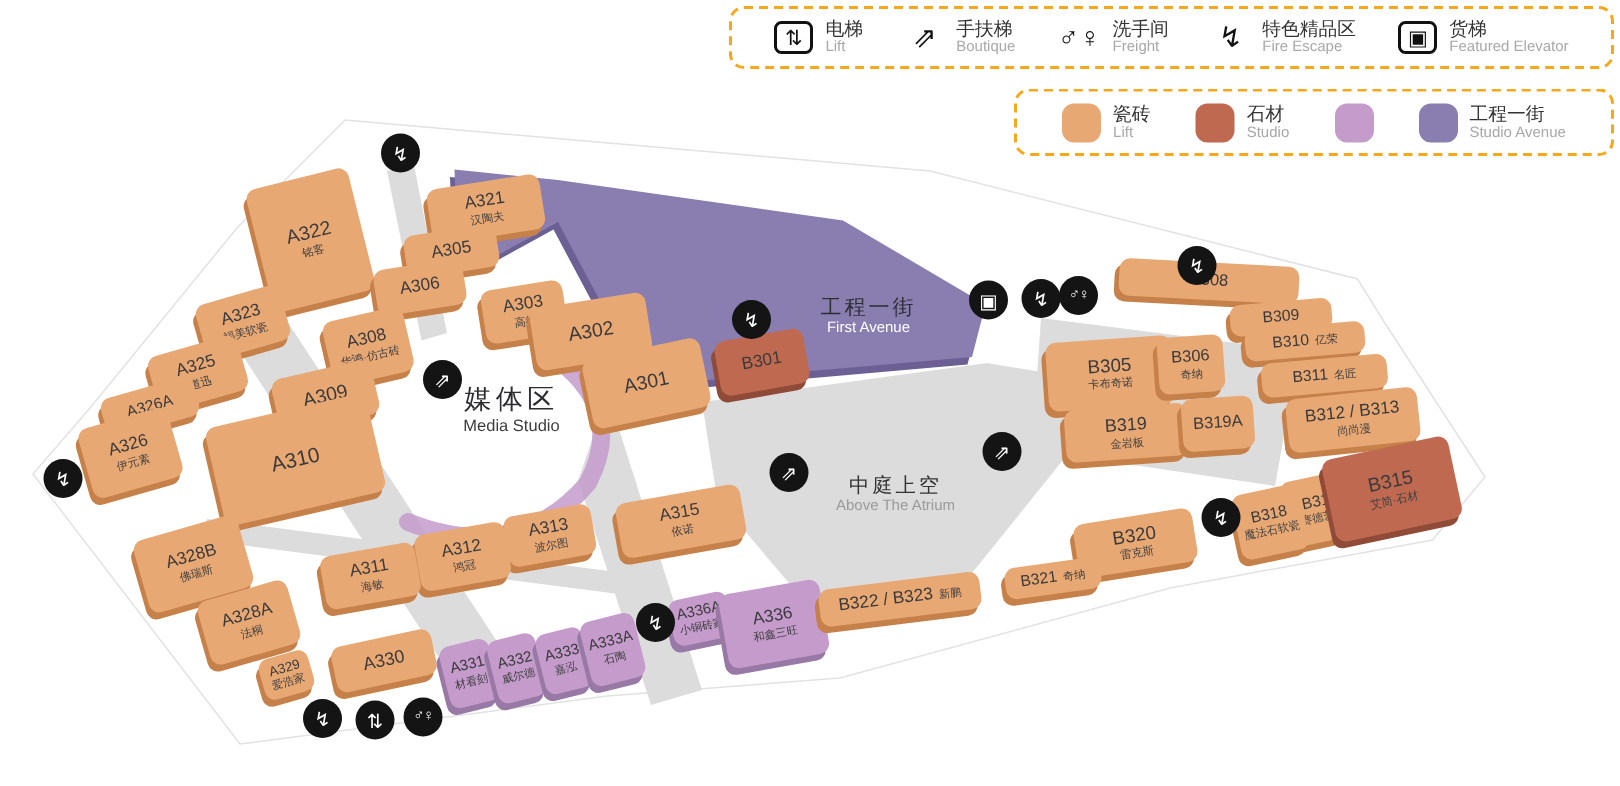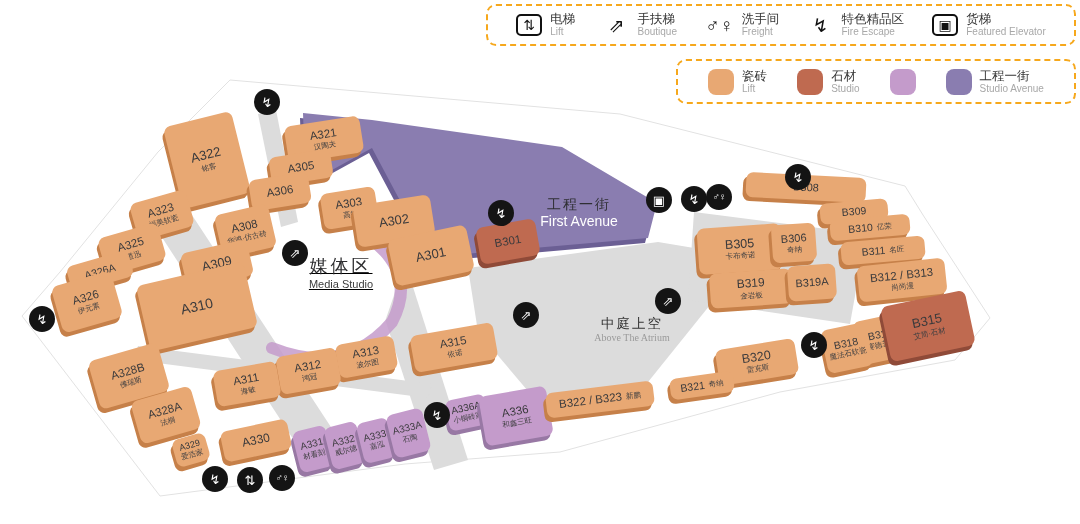--- a/index.html
+++ b/index.html
@@ -37,21 +37,21 @@
   
   .m-icon{position:absolute;width:26px;height:26px;border-radius:50%;background:var(--icon-bg);color:#fff;
           display:flex;align-items:center;justify-content:center;font-size:13px;line-height:1;}
   .m-icon.toilet{font-size:10px;letter-spacing:-1px;}
 
   
   .area-label{position:absolute;text-align:center;transform:translateX(-50%);line-height:1.2;white-space:nowrap;}
   .area-label .zh{display:block;}
   .area-label .en{display:block;}
   .area-avenue .zh{font-size:14px;color:#2f2f33;letter-spacing:2px;}
-  .area-avenue .en{font-size:14px;color:#ffffff;}
+  .area-avenue .en{font-size:10px;color:#ffffff;}
   .area-media-studio .zh{font-size:18px;color:#2d2d2f;letter-spacing:3px;}
   .area-media-studio .en{font-size:11px;color:#3c3c3c;}
   .area-atrium .zh{font-size:13.5px;color:#333;letter-spacing:2px;}
   .area-atrium .en{font-size:10px;color:#9a9a9a;}
 </style>
 </head>
 <body>
 
 <div class="stage" style="--tile: #E8A873; --tile-side: #C68049; --stone: #BF6A50; --stone-side: #8F4A38; --featured: #C49BCB; --featured-side: #9878A4; --avenue: #8A7DB0; --avenue-side: #6B5F94; --road: #DCDCDC; --icon-bg: #141414; --legend-border: #F6A81C;">
 
@@ -314,23 +314,23 @@
       <div class="m-icon escalator" style="left: 513px; top: 302px;">⇗</div>
       <div class="m-icon fire-escape" style="left: 801px; top: 332px;">↯</div>
       <div class="m-icon fire-escape" style="left: 424px; top: 402px;">↯</div>
       <div class="m-icon fire-escape" style="left: 202px; top: 466px;">↯</div>
       <div class="m-icon lift" style="left: 237px; top: 467px;">⇅</div>
       <div class="m-icon toilet" style="left: 269px; top: 465px;">♂♀</div>
       <div class="area-label area-avenue" style="left: 579px; top: 196px;">
         <span class="zh">工程一街</span>
         <span class="en">First Avenue</span>
       </div>
-      <div class="area-label area-media-studio" style="left: 341px; top: 256px; text-decoration: underline;">
+      <div class="area-label area-media-studio" style="left: 341px; top: 256px;">
         <span class="zh">媒体区</span>
         <span class="en">Media Studio</span>
       </div>
-      <div class="area-label area-atrium" style="left: 632px; top: 316px; font-family: Liberation Serif, serif;">
+      <div class="area-label area-atrium" style="left: 597px; top: 316px;">
         <span class="zh">中庭上空</span>
         <span class="en">Above The Atrium</span>
       </div>
     </div>
 
 </div>
 
 </body></html>

